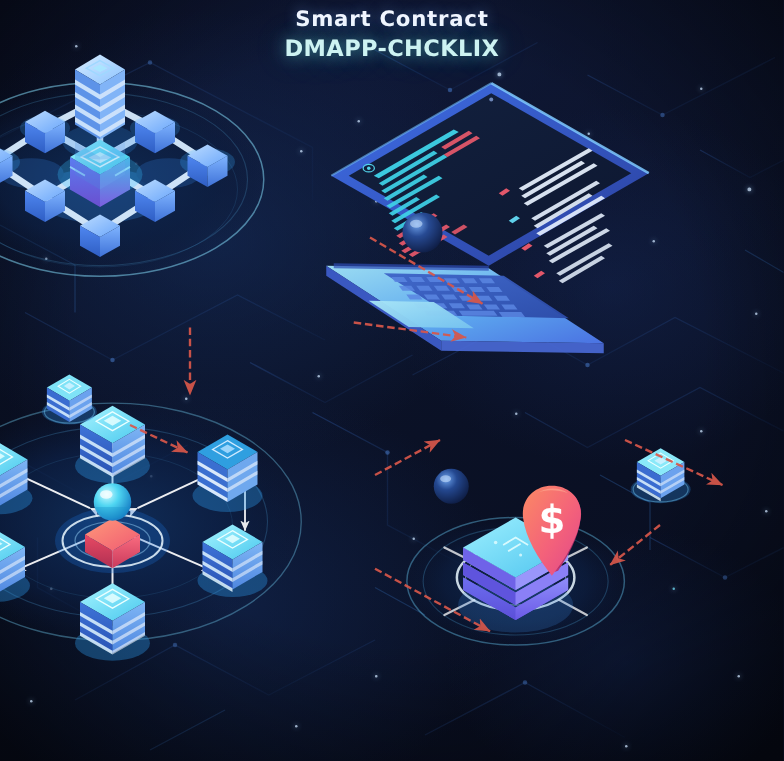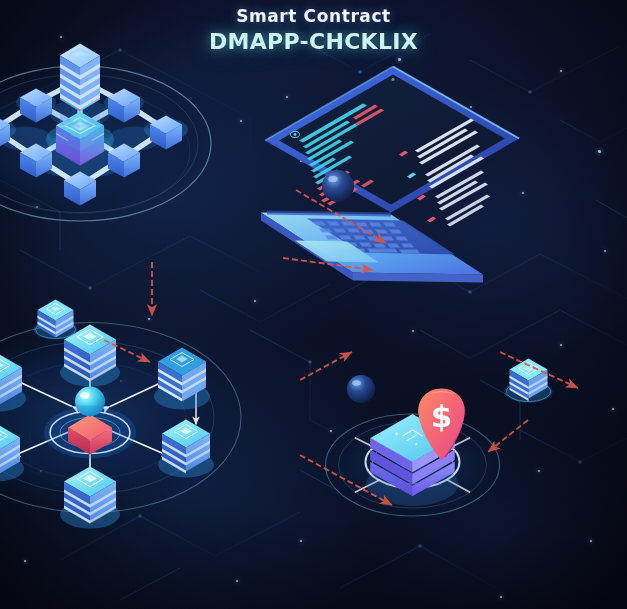--- a/index.html
+++ b/index.html
@@ -37,21 +37,21 @@
   }
   .title-main{
     font-family:"DejaVu Sans", sans-serif;
     font-size:17px;font-weight:bold;letter-spacing:.6px;
     color:#f2f6ff;
     text-shadow:0 0 10px rgba(120,180,255,.45);
     margin:0;
   }
   .title-sub{
     font-family:"DejaVu Sans", sans-serif;
-    font-size:22px;font-weight:bold;letter-spacing:.3px;
+    font-size:18px;font-weight:bold;letter-spacing:.3px;
     color:#cdf3f2;
     text-shadow:0 0 12px rgba(110,235,235,.55),0 0 28px rgba(80,200,220,.3);
     margin:3px 0 0 0;
   }
 
   
   .iso{position:absolute;transform:translate(-50%,-50%);}
   .iso svg{display:block;overflow:visible;}
 
   

